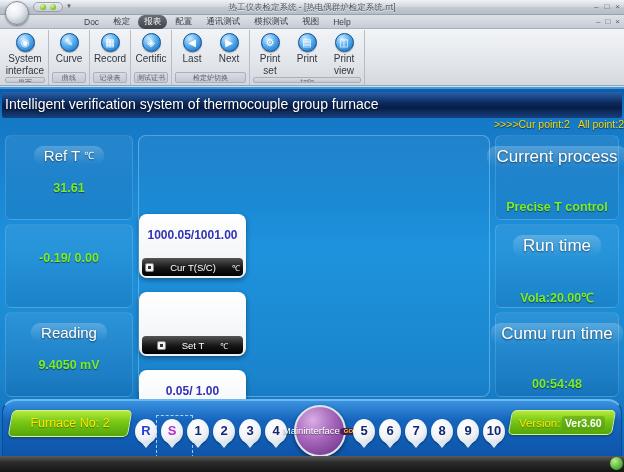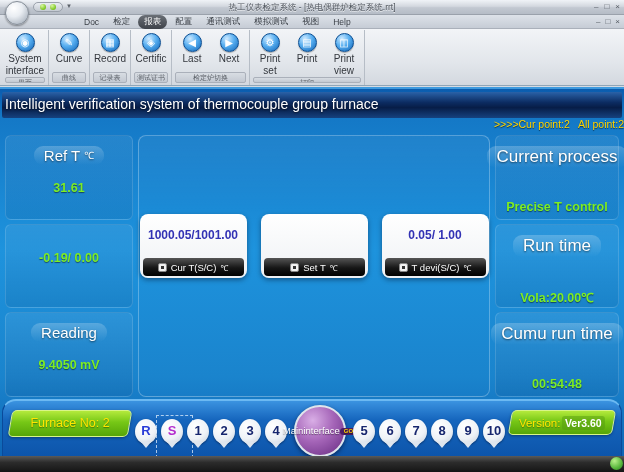--- a/index.html
+++ b/index.html
@@ -83,29 +83,29 @@
     padding:1px 10px; border-radius:9px; white-space:nowrap;
     background:linear-gradient(180deg,rgba(255,255,255,.22),rgba(255,255,255,0)); }
   .col-right .sect-label { font-size:17px; }
   .sect-unit { font-size:10px; vertical-align:2px; }
   .sect-value { margin-top:16px; color:#7ded25; font-size:12.5px; font-weight:bold;
     text-shadow:0 1px 1px rgba(0,0,0,.5); white-space:nowrap; }
   .col-right .sect-value { margin-top:32px; }
 
   
   .cards { position:absolute; left:0; right:0; top:78px; display:flex;
-    justify-content:center; gap:14px; }
+    justify-content:center; gap:14px;flex-direction:column; }
   .card { width:107px; height:64px; border-radius:8px; position:relative;
     background:linear-gradient(180deg,#ffffff,#eef1f4);
     box-shadow:0 2px 5px rgba(0,0,20,.4); }
   .card-value { height:42px; display:flex; align-items:center; justify-content:center;
     color:#3232b4; font-size:12px; font-weight:bold; white-space:nowrap; }
   .card-band { position:absolute; left:3px; right:3px; bottom:2px; height:18px;
     border-radius:4px; background:linear-gradient(180deg,#555 0%,#161616 55%,#000 100%);
-    display:flex; align-items:center; justify-content:center; gap:4px;
+    display:flex; align-items:center; justify-content:center; gap:16px;
     color:#fff; font-size:9.5px; white-space:nowrap; }
   .band-icon { width:9px; height:9px; border-radius:2px; background:#f2f2f2;
     border:1px solid #888; position:relative; }
   .band-icon::before { content:""; position:absolute; left:2px; top:2px; width:3px;
     height:3px; background:#333; }
   .band-unit { font-size:8px; }
 
   
   .bottombar { position:absolute; left:2px; right:2px; bottom:16px; height:57px;
     border-radius:14px 14px 0 0; border:1px solid #0a4a9a; border-bottom:none;

